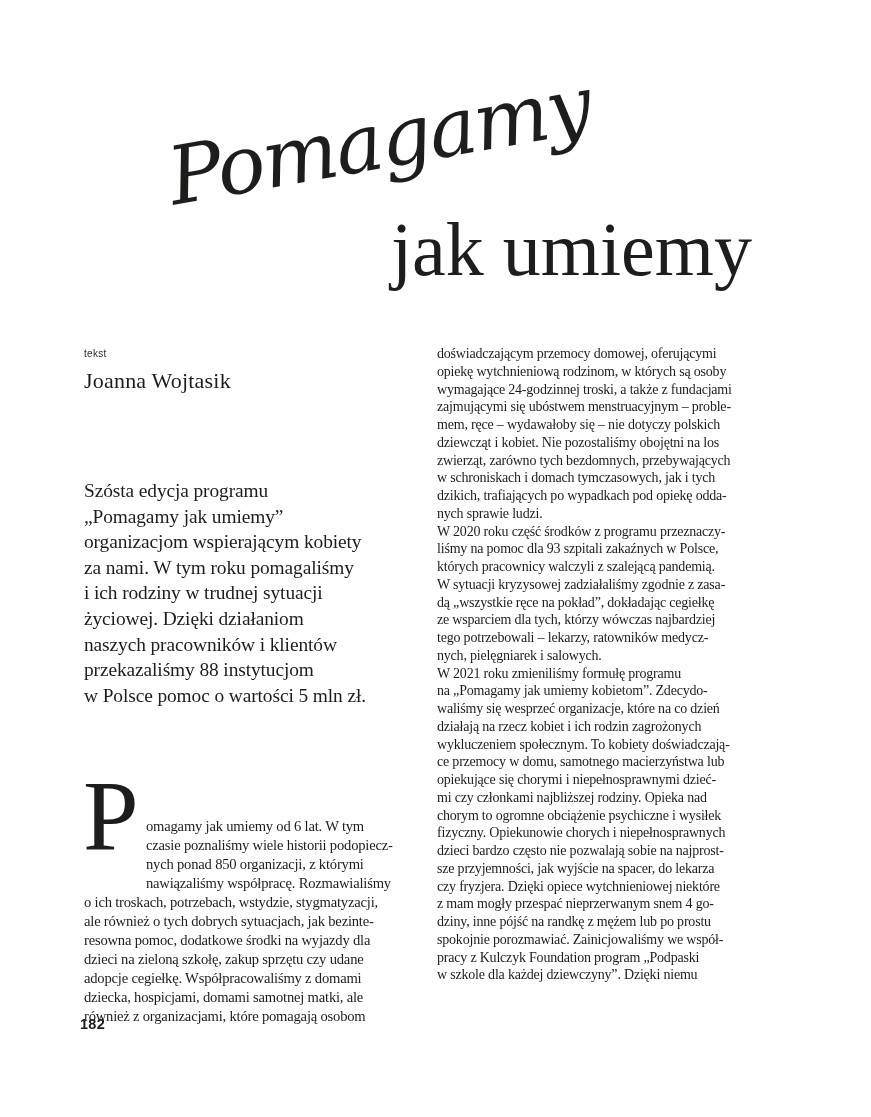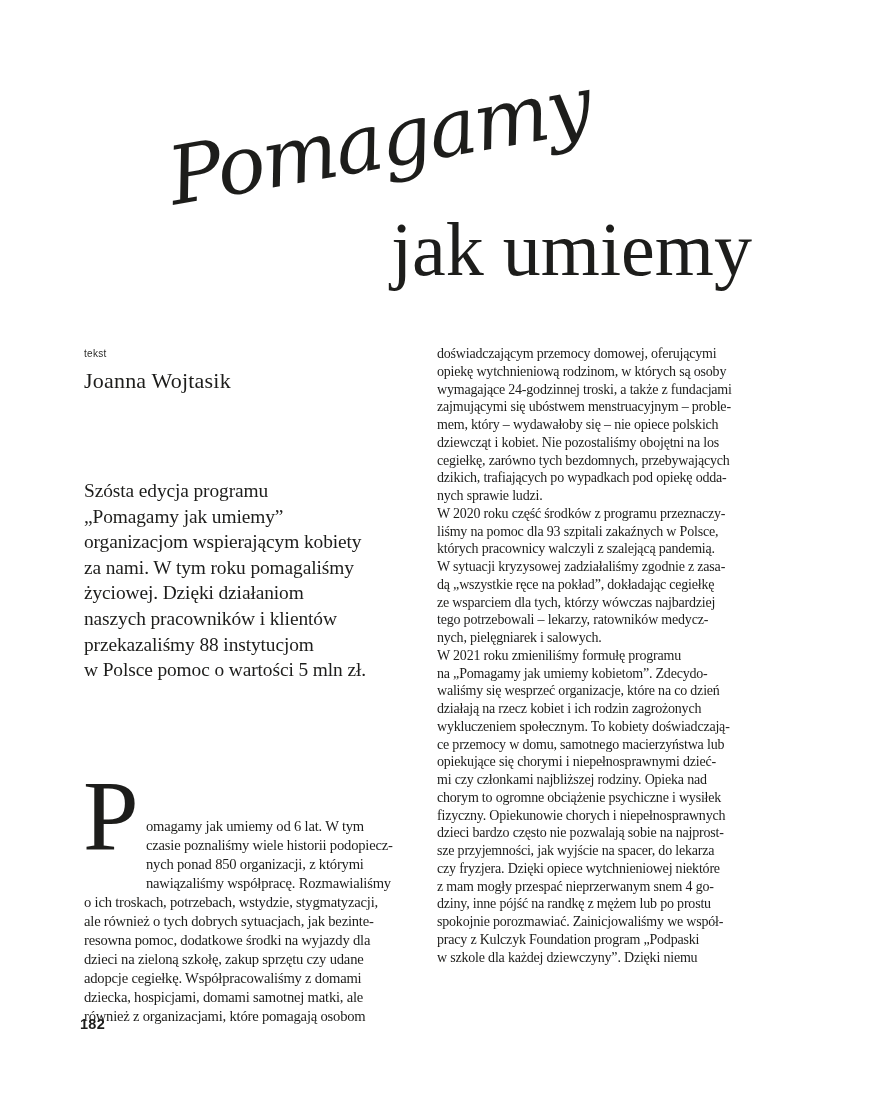--- a/index.html
+++ b/index.html
@@ -117,20 +117,21 @@
 
   <div class="byline-label">tekst</div>
 
   <div class="author">Joanna Wojtasik</div>
 
   <div class="lead">
       <div class="tline">Szósta edycja programu</div>
       <div class="tline">„Pomagamy jak umiemy”</div>
       <div class="tline">organizacjom wspierającym kobiety</div>
       <div class="tline">za nami. W tym roku pomagaliśmy</div>
+      <div class="tline">i ich rodziny w trudnej sytuacji</div>
       <div class="tline">życiowej. Dzięki działaniom</div>
       <div class="tline">naszych pracowników i klientów</div>
       <div class="tline">przekazaliśmy 88 instytucjom</div>
       <div class="tline">w Polsce pomoc o wartości 5 mln zł.</div>
     </div>
 
   <div class="drop-cap">P</div>
 
   <div class="body-left">
       <div class="tline">omagamy jak umiemy od 6 lat. W tym</div>
@@ -144,23 +145,24 @@
       <div class="tline">adopcje cegiełkę. Współpracowaliśmy z domami</div>
       <div class="tline">dziecka, hospicjami, domami samotnej matki, ale</div>
       <div class="tline">również z organizacjami, które pomagają osobom</div>
     </div>
 
   <div class="body-right">
       <div class="tline">doświadczającym przemocy domowej, oferującymi</div>
       <div class="tline">opiekę wytchnieniową rodzinom, w których są osoby</div>
       <div class="tline">wymagające 24-godzinnej troski, a także z fundacjami</div>
       <div class="tline">zajmującymi się ubóstwem menstruacyjnym – proble-</div>
-      <div class="tline">mem, który – wydawałoby się – nie opiece polskich</div>
+      <div class="tline">mem, ręce – wydawałoby się – nie dotyczy polskich</div>
       <div class="tline">dziewcząt i kobiet. Nie pozostaliśmy obojętni na los</div>
-      <div class="tline">cegiełkę, zarówno tych bezdomnych, przebywających</div>
+      <div class="tline">zwierząt, zarówno tych bezdomnych, przebywających</div>
+      <div class="tline">w schroniskach i domach tymczasowych, jak i tych</div>
       <div class="tline">dzikich, trafiających po wypadkach pod opiekę odda-</div>
       <div class="tline">nych sprawie ludzi.</div>
       <div class="tline">W 2020 roku część środków z programu przeznaczy-</div>
       <div class="tline">liśmy na pomoc dla 93 szpitali zakaźnych w Polsce,</div>
       <div class="tline">których pracownicy walczyli z szalejącą pandemią.</div>
       <div class="tline">W sytuacji kryzysowej zadziałaliśmy zgodnie z zasa-</div>
       <div class="tline">dą „wszystkie ręce na pokład”, dokładając cegiełkę</div>
       <div class="tline">ze wsparciem dla tych, którzy wówczas najbardziej</div>
       <div class="tline">tego potrzebowali – lekarzy, ratowników medycz-</div>
       <div class="tline">nych, pielęgniarek i salowych.</div>

